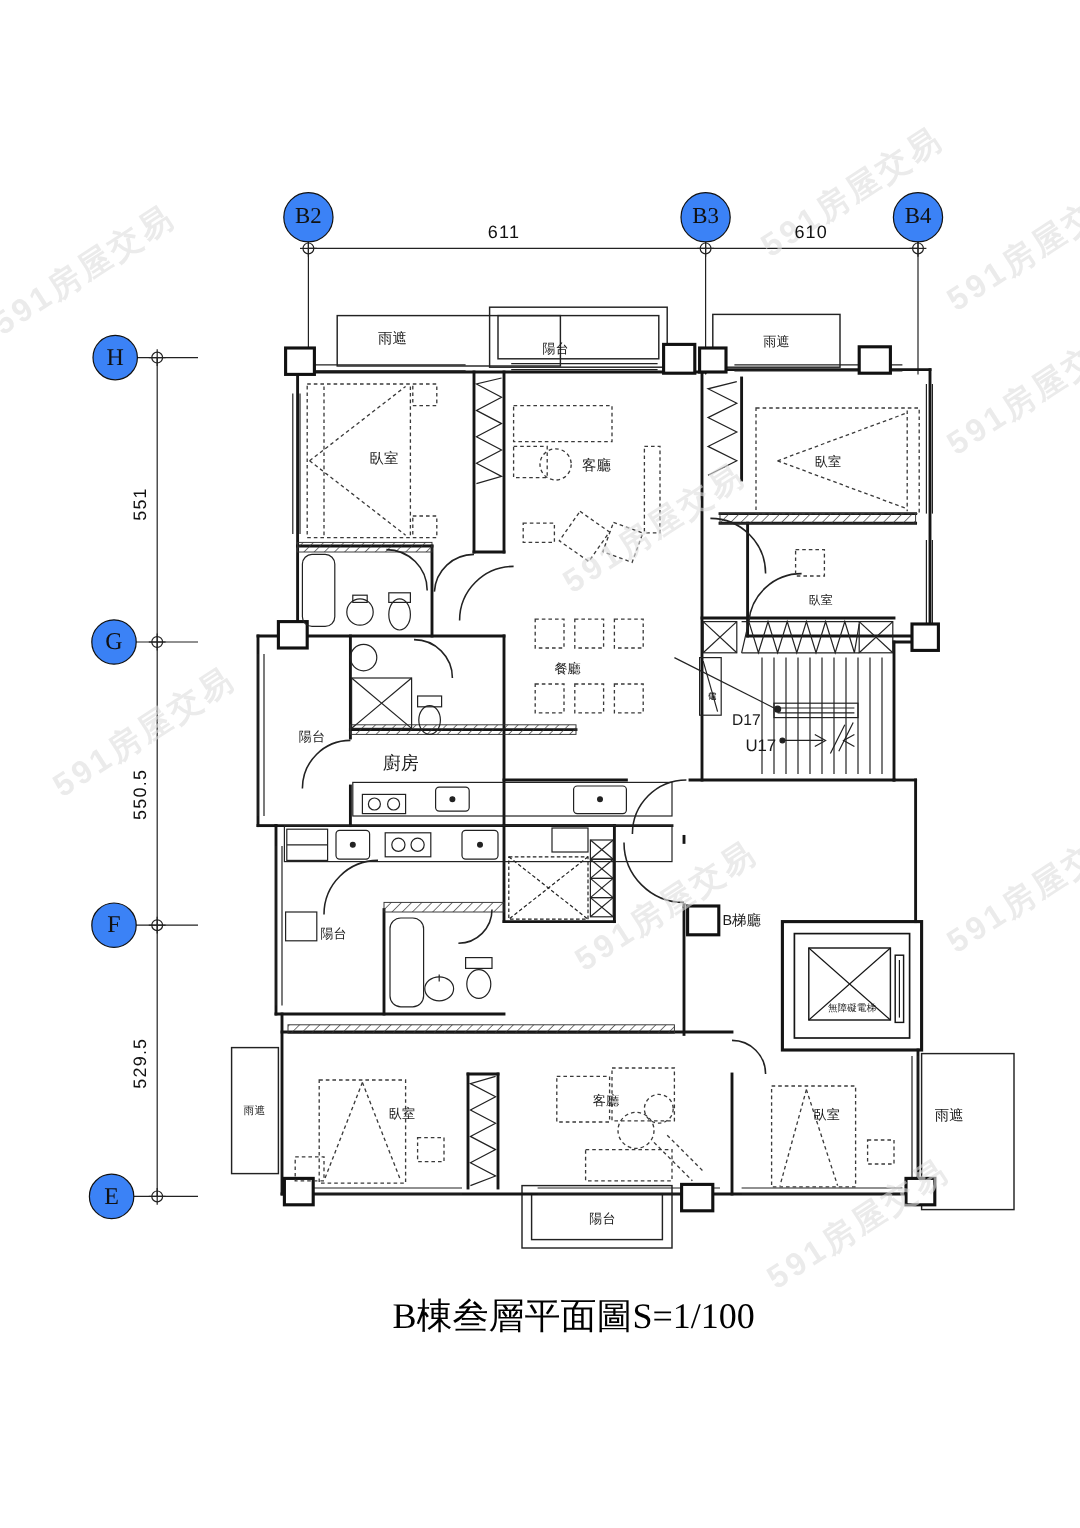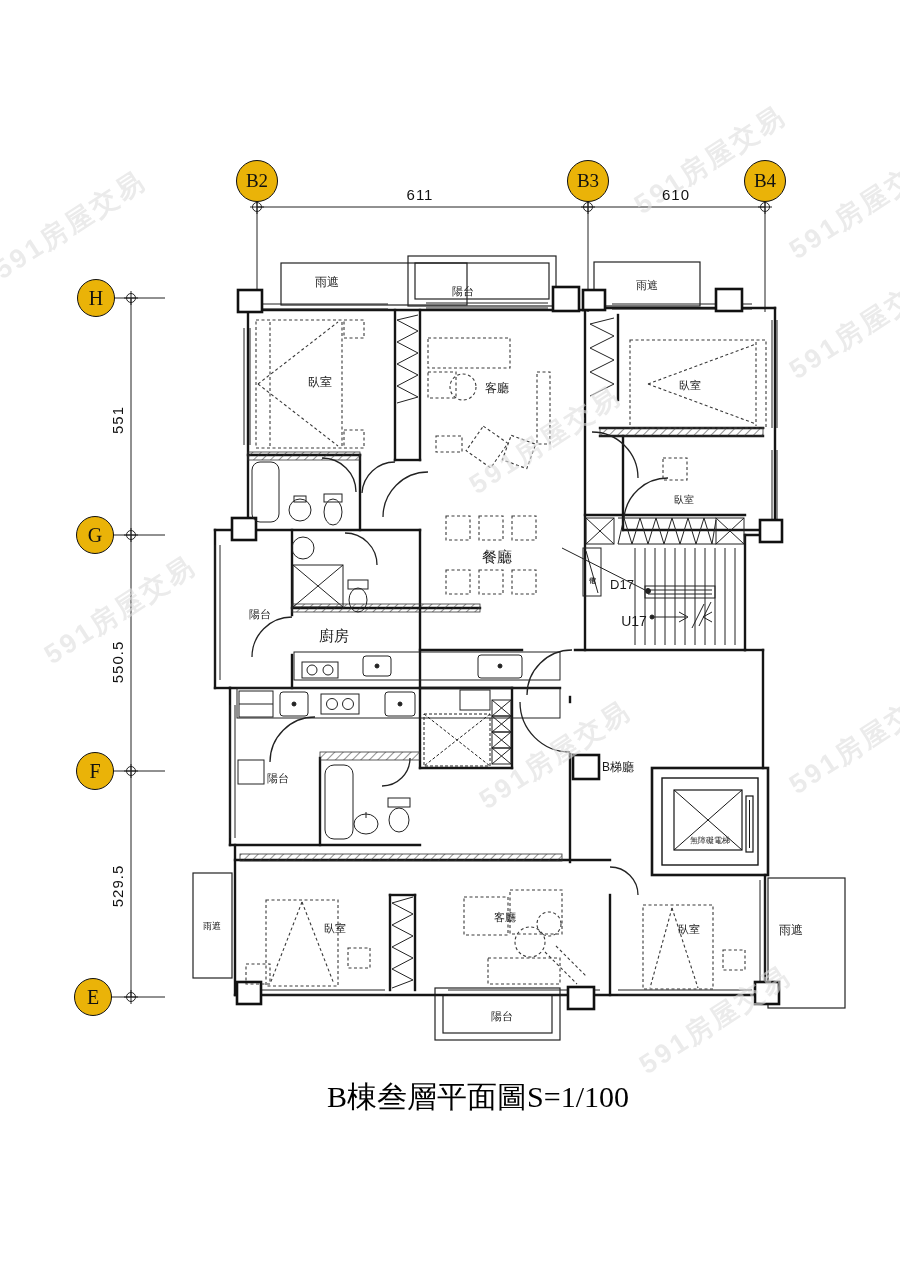--- a/index.html
+++ b/index.html
@@ -4,21 +4,21 @@
 <style>
   html,body{margin:0;padding:0;background:#fff;}
   #page{position:relative;width:900px;height:1273px;background:#fff;overflow:hidden;
         font-family:"Liberation Sans",sans-serif;color:#111;}
   svg{position:absolute;left:0;top:0;}
   .wm{position:absolute;transform:translate(-50%,-50%) rotate(-33deg);
       font-size:27px;font-weight:bold;letter-spacing:3px;color:#dedede;opacity:.6;
       white-space:nowrap;pointer-events:none;font-family:"Liberation Sans",sans-serif;}
   .bubble{position:absolute;transform:translate(-50%,-50%);width:40px;height:40px;
       border:1.7px solid #111;border-radius:50%;display:flex;align-items:center;justify-content:center;
-      font-family:"Liberation Serif",serif;font-size:19px;background:#eab308;}
+      font-family:"Liberation Serif",serif;font-size:19px;background:#3b82f6;}
   .bubble.sm{width:36px;height:36px;font-size:20px;}
   .dim{position:absolute;transform:translate(-50%,-50%);font-family:"Liberation Sans",sans-serif;
       font-size:15px;letter-spacing:1px;background:transparent;}
   .dim.vert{transform:translate(-50%,-50%) rotate(-90deg);}
   .plabel{position:absolute;transform:translate(-50%,-50%);white-space:nowrap;
       font-family:"Liberation Sans",sans-serif;color:#1a1a1a;}
   .plabel.vert{writing-mode:vertical-rl;}
   #title{position:absolute;left:478px;top:1097px;transform:translate(-50%,-50%);
       font-family:"Liberation Serif",serif;font-size:30px;color:#000;white-space:nowrap;}
   #title .sc{}
@@ -384,23 +384,23 @@
       <div class="dim vert" style="left: 117px; top: 886px;">529.5</div>
     </div>
   <div id="label-layer">
       <div class="plabel" style="left: 327px; top: 282px; font-size: 12px;">雨遮</div>
       <div class="plabel" style="left: 463px; top: 291px; font-size: 11px;">陽台</div>
       <div class="plabel" style="left: 647px; top: 285px; font-size: 11px;">雨遮</div>
       <div class="plabel" style="left: 320px; top: 382px; font-size: 12px;">臥室</div>
       <div class="plabel" style="left: 497px; top: 388px; font-size: 12px;">客廳</div>
       <div class="plabel" style="left: 690px; top: 385px; font-size: 11px;">臥室</div>
       <div class="plabel" style="left: 684px; top: 500px; font-size: 10px;">臥室</div>
-      <div class="plabel" style="left: 497px; top: 557px; font-size: 15px;">餐廳</div>
+      <div class="plabel" style="left: 473px; top: 557px; font-size: 11px;">餐廳</div>
       <div class="plabel vert" style="left: 592px; top: 571px; font-size: 7px;">電信</div>
-      <div class="plabel" style="left: 622px; top: 584px; font-size: 13px;">D17</div>
+      <div class="plabel" style="left: 622px; top: 600px; font-size: 13px;">D17</div>
       <div class="plabel" style="left: 634px; top: 621px; font-size: 14px;">U17</div>
       <div class="plabel" style="left: 260px; top: 614px; font-size: 11px;">陽台</div>
       <div class="plabel" style="left: 334px; top: 636px; font-size: 15px;">廚房</div>
       <div class="plabel" style="left: 278px; top: 778px; font-size: 11px;">陽台</div>
       <div class="plabel" style="left: 618px; top: 767px; font-size: 12px;">B梯廳</div>
       <div class="plabel" style="left: 710px; top: 840px; font-size: 8px;">無障礙電梯</div>
       <div class="plabel" style="left: 335px; top: 928px; font-size: 11px;">臥室</div>
       <div class="plabel" style="left: 505px; top: 917px; font-size: 11px;">客廳</div>
       <div class="plabel" style="left: 689px; top: 929px; font-size: 11px;">臥室</div>
       <div class="plabel" style="left: 212px; top: 926px; font-size: 9px;">雨遮</div>

